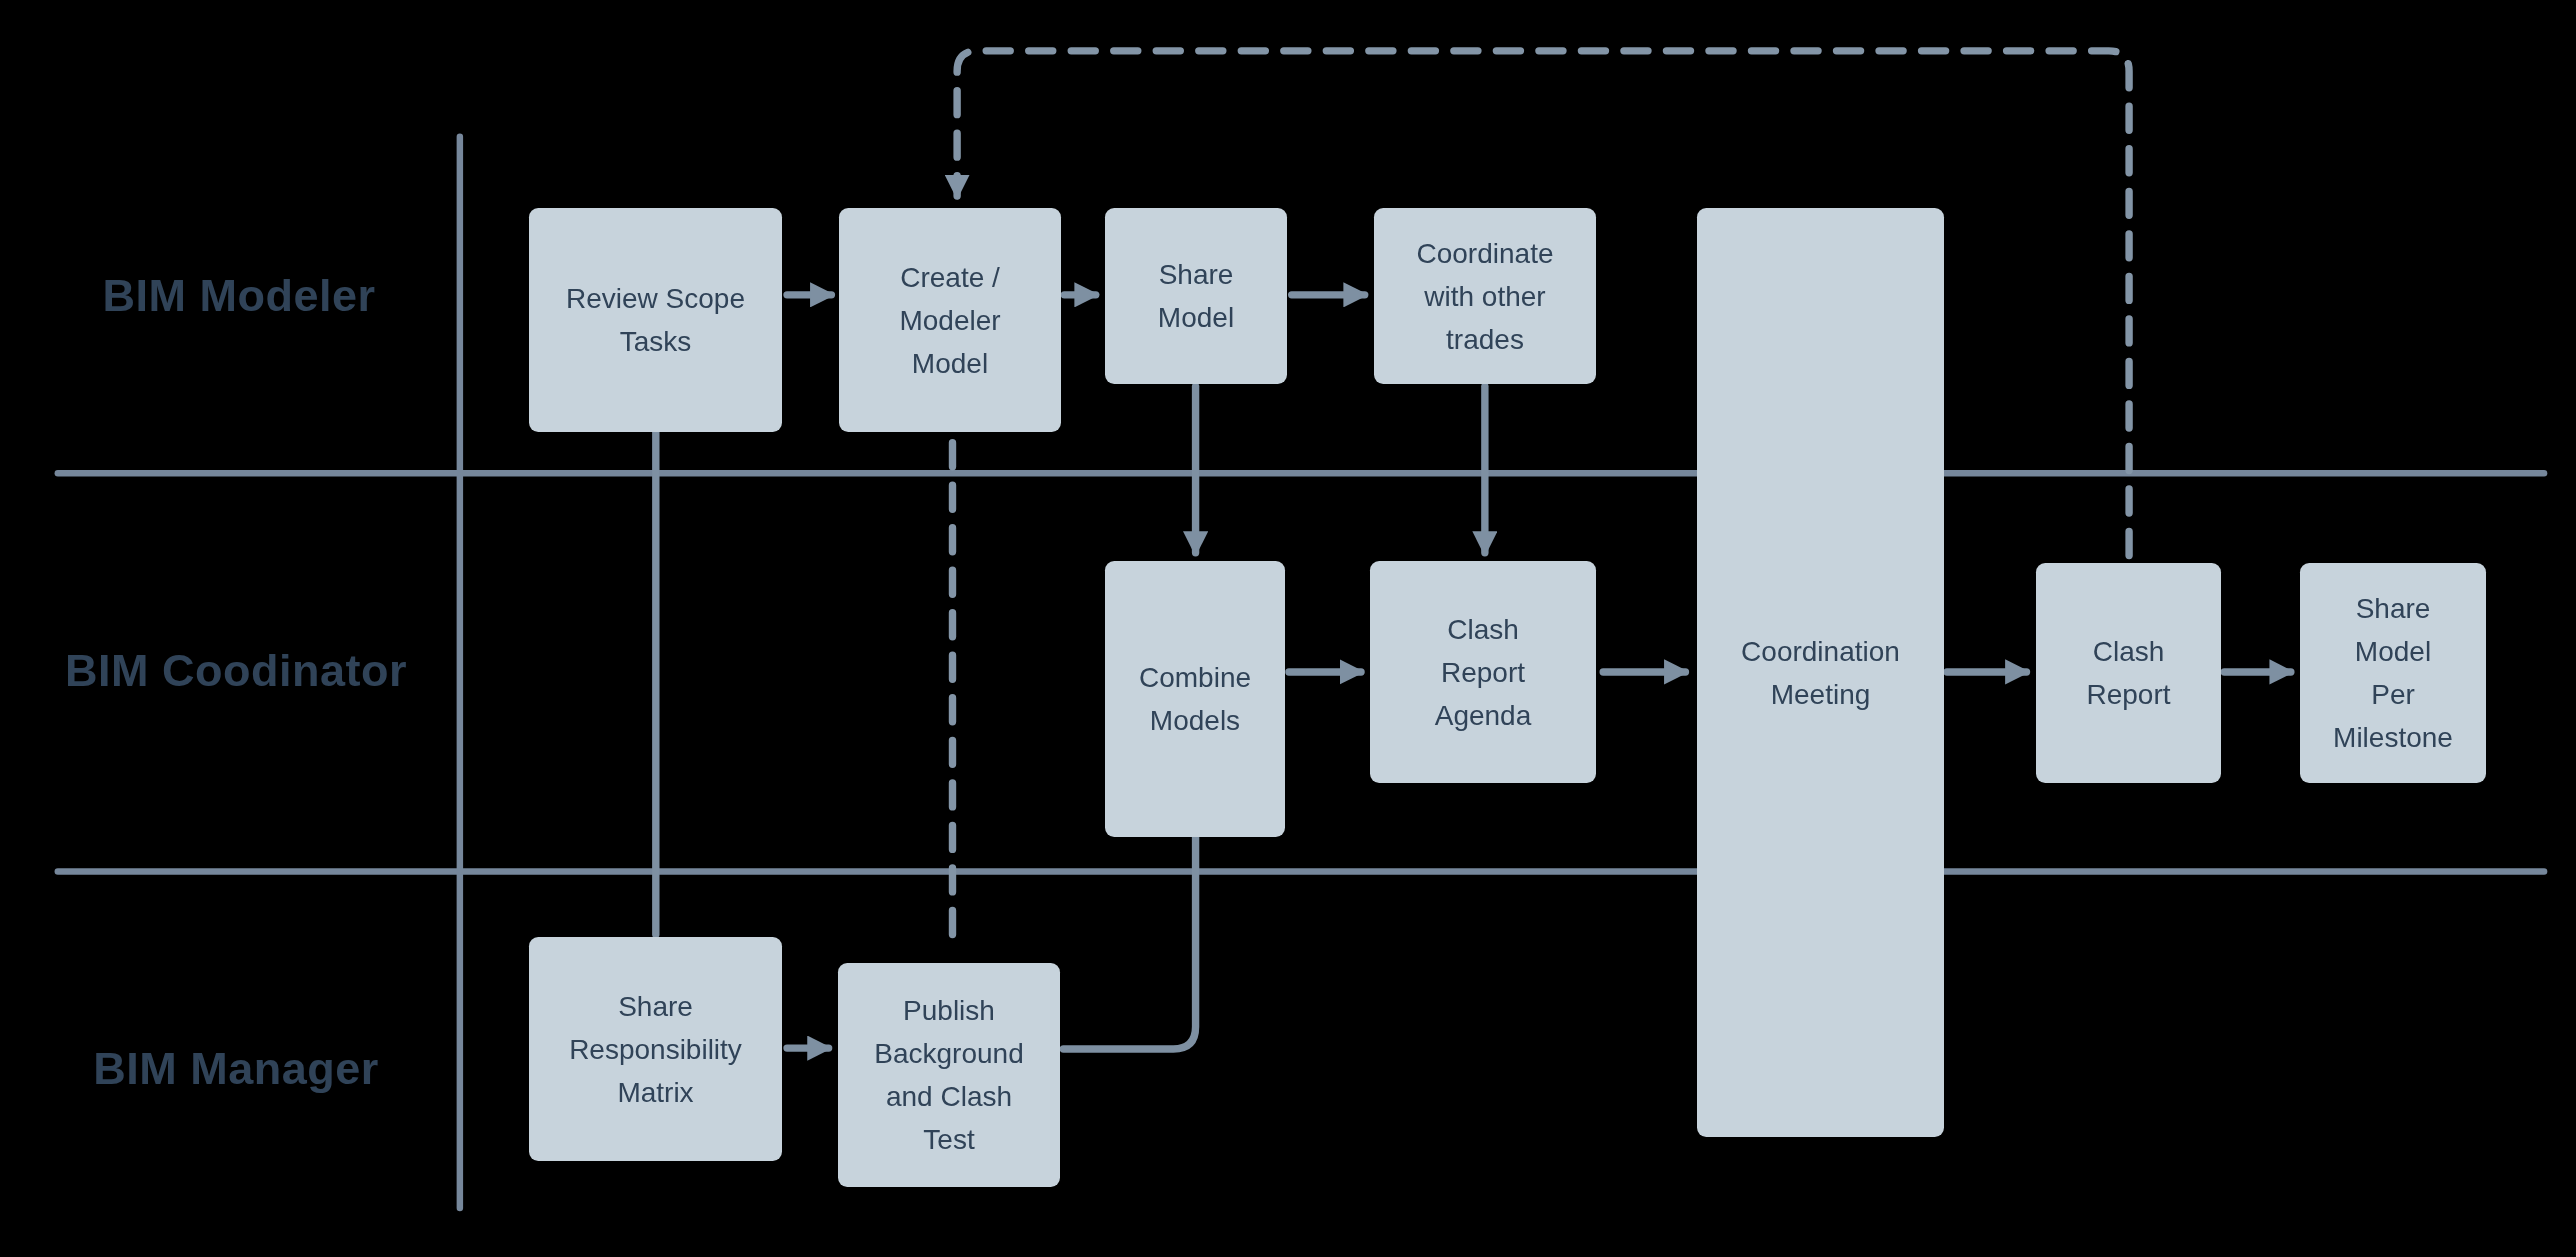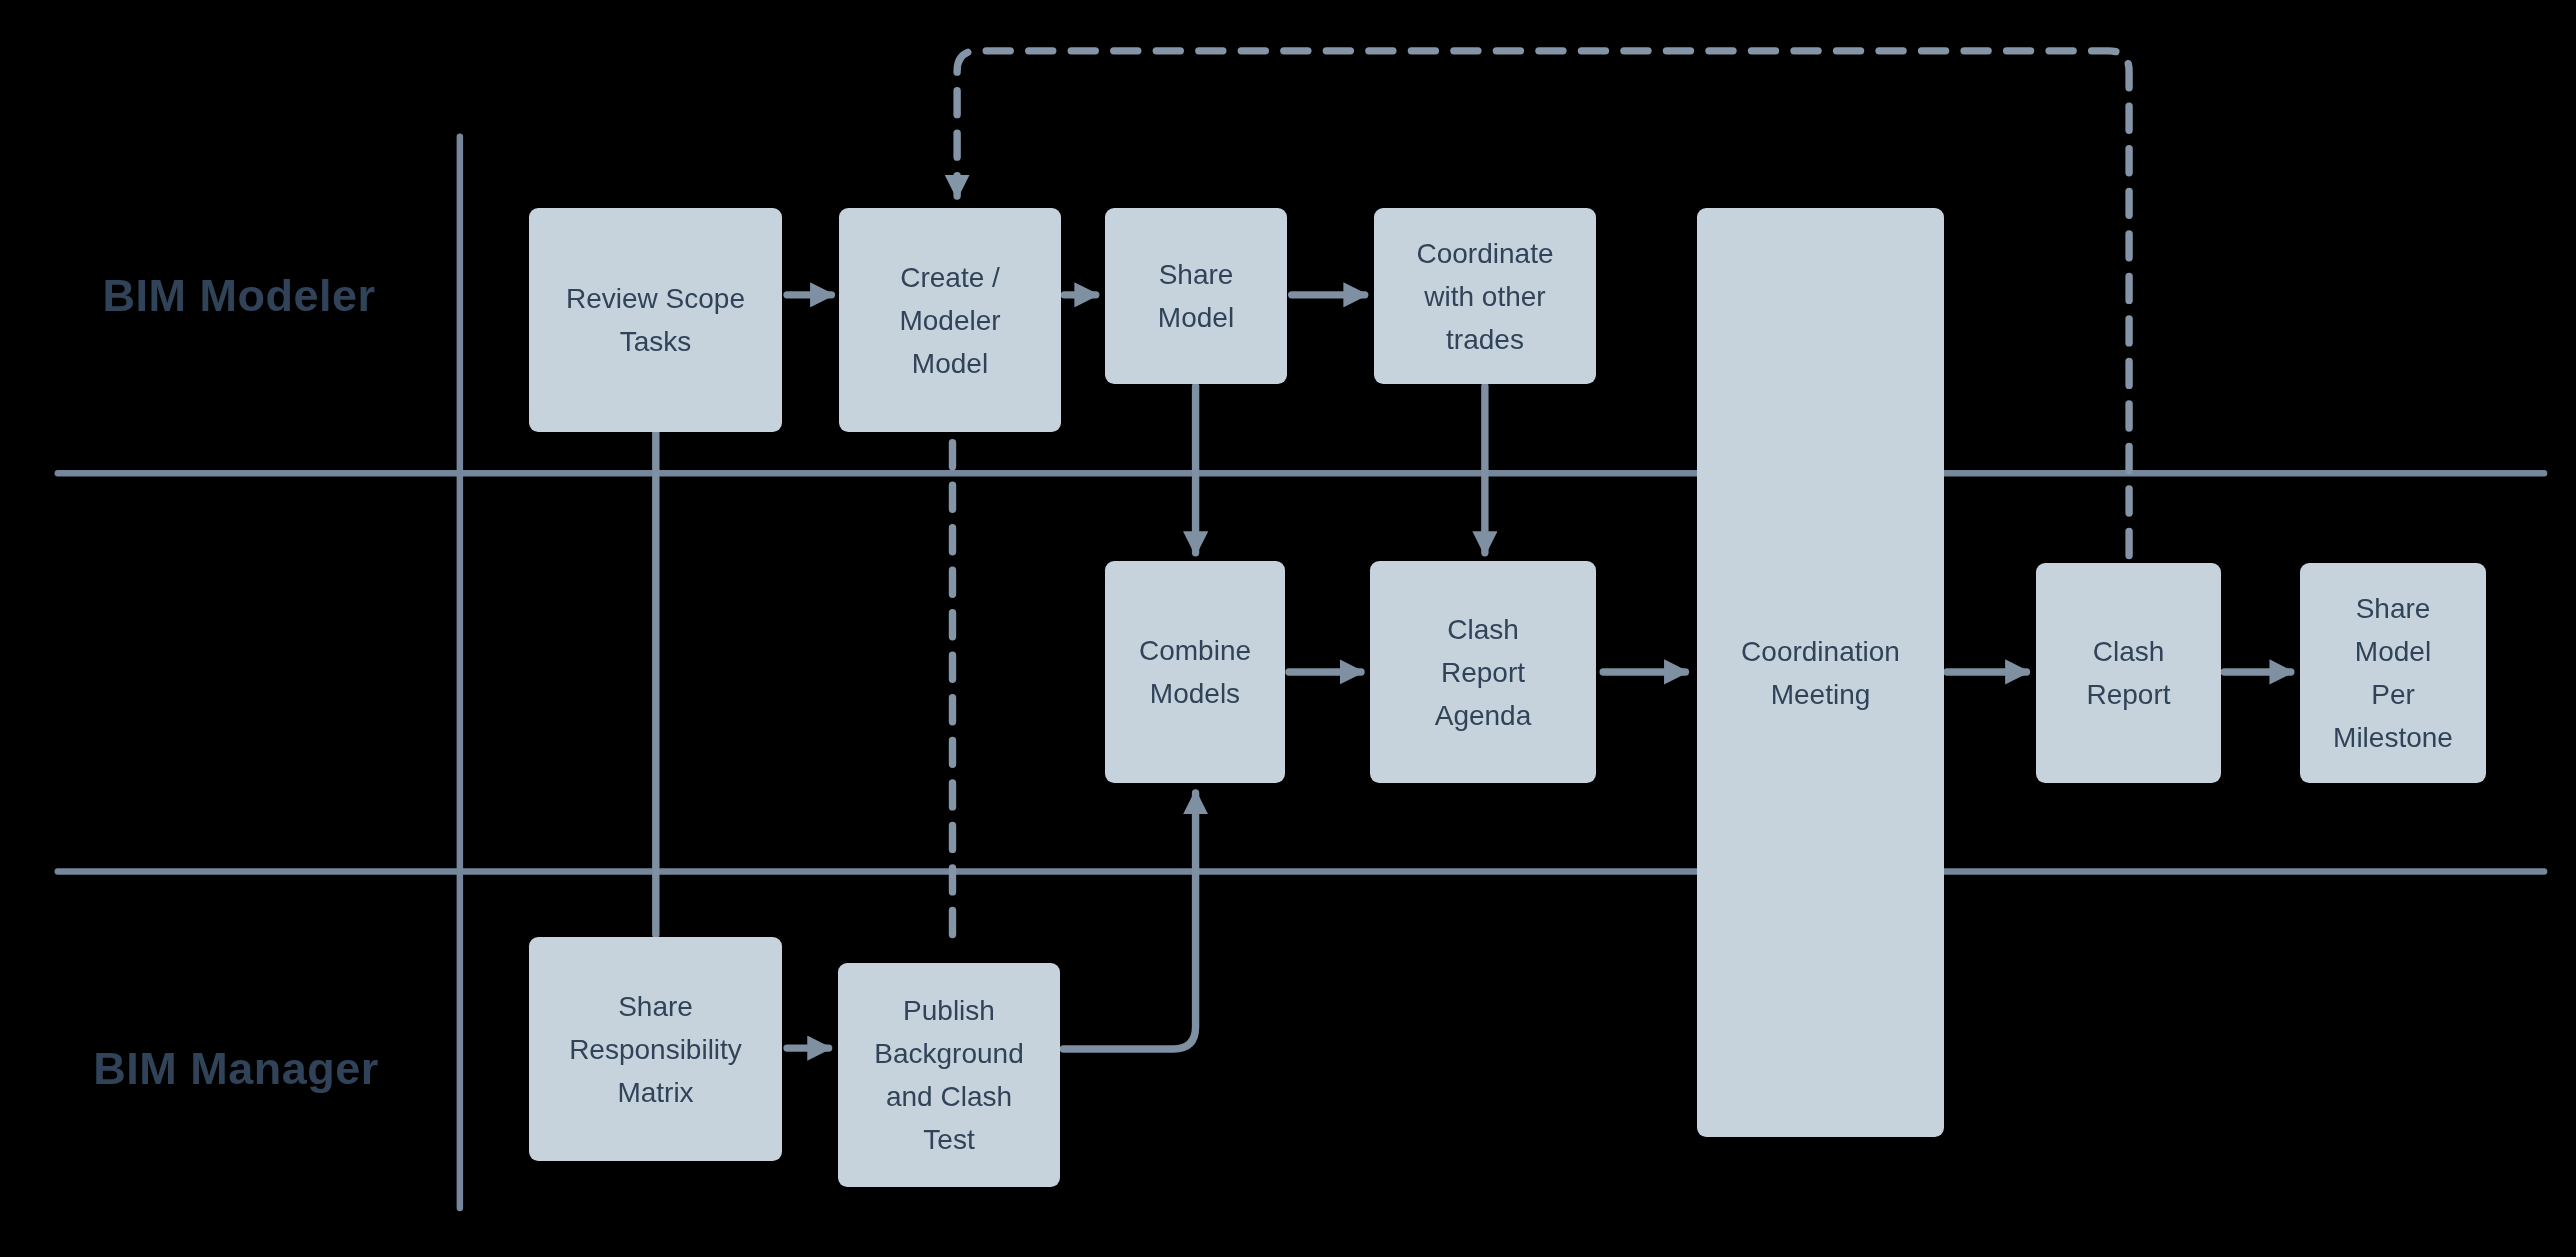--- a/index.html
+++ b/index.html
@@ -72,20 +72,21 @@
       <path d="M1150,1135 L1269,1135 Q1293,1135 1293,1111 L1293,858" marker-end="url(#ah-solid)"></path>
     </g>
 
     <g stroke="var(--dashed_connector,#8395a7)" stroke-width="8" stroke-linecap="round" fill="none" stroke-dasharray="26 20">
       <path d="M1030,1011 V424" marker-end="url(#ah-dash)"></path>
       <path d="M2303,601 V77 Q2303,55 2281,55 L1057,55 Q1035,55 1035,77 V212" marker-end="url(#ah-dash)"></path>
     </g>
   </svg>
 
   <div class="lane-label" style="left:239px;top:296px">BIM Modeler</div>
+  <div class="lane-label" style="left:236px;top:671px">BIM Coodinator</div>
   <div class="lane-label" style="left:236px;top:1069px">BIM Manager</div>
 
   <div class="node" style="left:529px;top:208px;width:253px;height:224px">
     <div>Review Scope</div>
     <div>Tasks</div>
   </div>
 
   <div class="node" style="left:839px;top:208px;width:222px;height:224px">
     <div>Create /</div>
     <div>Modeler</div>
@@ -101,21 +102,21 @@
     <div>Coordinate</div>
     <div>with other</div>
     <div>trades</div>
   </div>
 
   <div class="node" style="left:1697px;top:208px;width:247px;height:929px">
     <div>Coordination</div>
     <div>Meeting</div>
   </div>
 
-  <div class="node" style="left:1105px;top:561px;width:180px;height:222px">
+  <div class="node" style="left:1105px;top:561px;width:180px;height:276px">
     <div>Combine</div>
     <div>Models</div>
   </div>
 
   <div class="node" style="left:1370px;top:561px;width:226px;height:222px">
     <div>Clash</div>
     <div>Report</div>
     <div>Agenda</div>
   </div>
 

